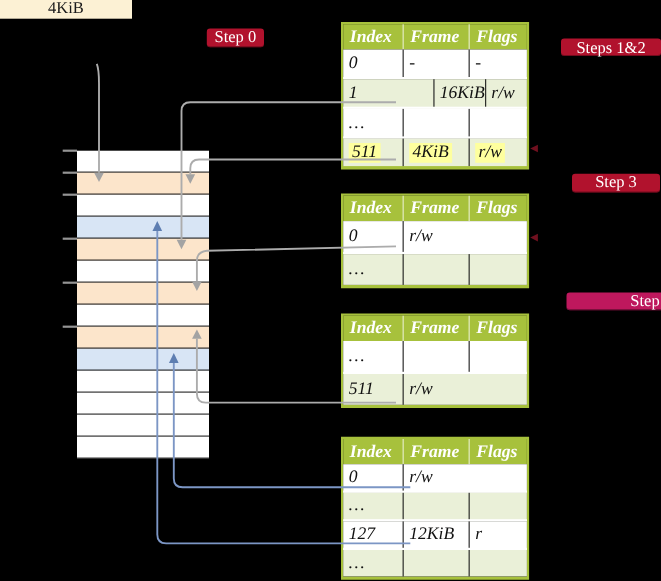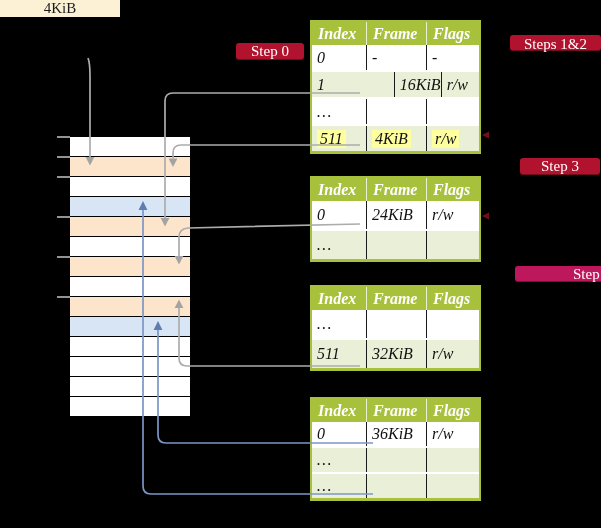--- a/index.html
+++ b/index.html
@@ -12,21 +12,21 @@
   #legend-box{
     left:0;top:42
     ;width:120px;height:17px;line-height:17px;text-align:center;
     font-size:15px;color:#1a1a1a;
   }
   
   .step-label{
     color:#fff;font-size:15px;text-align:center;border-radius:3px;
     box-shadow:inset 0 -1px 0 rgba(0,0,0,.35);
   }
-  #step0{left:188px;top:43px;width:68px;height:17px;line-height:17px;margin-left:48px;}
+  #step0{left:188px;top:26px;width:52px;height:17px;line-height:17px;}
   #steps12{left:510px;top:35px;width:91px;height:16px;line-height:18px;}
   #step3{left:520px;top:158px;width:80px;height:17px;line-height:17px;}
   #step4{left:515px;top:266px;width:58px;height:16px;line-height:16px;}
   
   #memory-strip{left:70px;top:136px;width:120px;}
   .frame-row{width:120px;height:19px;border-bottom:1px solid #000;}
   .tick{position:absolute;left:-13px;width:13px;height:2px;}
   
   .page-table{left:310px;width:171px;box-sizing:border-box;font-style:italic;}
   .pt-header{display:flex;}
@@ -114,21 +114,20 @@
         </div>
       </div>
       <div class="abs page-table" style="top: 176px; border-width: 2px 2px 3px; border-style: solid; border-color: rgb(167, 193, 60); border-image: initial;">
         <div class="pt-header" style="background: rgb(167, 193, 60); height: 23px;">
           <div class="hcell" style="width: 54px;">Index</div>
           <div class="hcell" style="width: 60px;">Frame</div>
           <div class="hcell" style="width: 53px;">Flags</div>
         </div>
         <div class="pt-row" style="height: 28px; background: rgb(255, 255, 255); border-bottom: 2px solid rgb(255, 255, 255);">
           <div class="cell" style="width: 54px;">0</div>
-          <div class="cell" style="width: 60px;">24KiB</div>
           <div class="cell" style="width: 53px;">r/w</div>
         </div>
         <div class="pt-row" style="height: 28px; background: rgb(234, 240, 216);">
           <div class="cell" style="width: 54px;">…</div>
           <div class="cell" style="width: 60px;"></div>
           <div class="cell" style="width: 53px;"></div>
         </div>
       </div>
       <div class="abs page-table" style="top: 285px; border-width: 2px 2px 3px; border-style: solid; border-color: rgb(167, 193, 60); border-image: initial;">
         <div class="pt-header" style="background: rgb(167, 193, 60); height: 23px;">
@@ -136,39 +135,42 @@
           <div class="hcell" style="width: 60px;">Frame</div>
           <div class="hcell" style="width: 53px;">Flags</div>
         </div>
         <div class="pt-row" style="height: 28px; background: rgb(255, 255, 255); border-bottom: 2px solid rgb(255, 255, 255);">
           <div class="cell" style="width: 54px;">…</div>
           <div class="cell" style="width: 60px;"></div>
           <div class="cell" style="width: 53px;"></div>
         </div>
         <div class="pt-row" style="height: 28px; background: rgb(234, 240, 216);">
           <div class="cell" style="width: 54px;">511</div>
-          <div class="cell" style="width: 60px;">32KiB</div>
           <div class="cell" style="width: 53px;">r/w</div>
         </div>
       </div>
       <div class="abs page-table" style="top: 397px; border-width: 2px 2px 3px; border-style: solid; border-color: rgb(167, 193, 60); border-image: initial;">
         <div class="pt-header" style="background: rgb(167, 193, 60); height: 23px;">
           <div class="hcell" style="width: 54px;">Index</div>
           <div class="hcell" style="width: 60px;">Frame</div>
           <div class="hcell" style="width: 53px;">Flags</div>
         </div>
         <div class="pt-row" style="height: 24px; background: rgb(255, 255, 255); border-bottom: 2px solid rgb(255, 255, 255);">
           <div class="cell" style="width: 54px;">0</div>
-          <div class="cell" style="width: 60px;">36KiB</div>
           <div class="cell" style="width: 53px;">r/w</div>
         </div>
         <div class="pt-row" style="height: 24px; background: rgb(234, 240, 216); border-bottom: 2px solid rgb(255, 255, 255);">
           <div class="cell" style="width: 54px;">…</div>
           <div class="cell" style="width: 60px;"></div>
           <div class="cell" style="width: 53px;"></div>
+        </div>
+        <div class="pt-row" style="height: 24px; background: rgb(255, 255, 255); border-bottom: 2px solid rgb(255, 255, 255);">
+          <div class="cell" style="width: 54px;">127</div>
+          <div class="cell" style="width: 60px;">12KiB</div>
+          <div class="cell" style="width: 53px;">r</div>
         </div>
         <div class="pt-row" style="height: 24px; background: rgb(234, 240, 216);">
           <div class="cell" style="width: 54px;">…</div>
           <div class="cell" style="width: 60px;"></div>
           <div class="cell" style="width: 53px;"></div>
         </div>
       </div>
     </div>
 
   <svg id="connector-svg" class="abs" width="601" height="528" viewBox="0 0 601 528">

